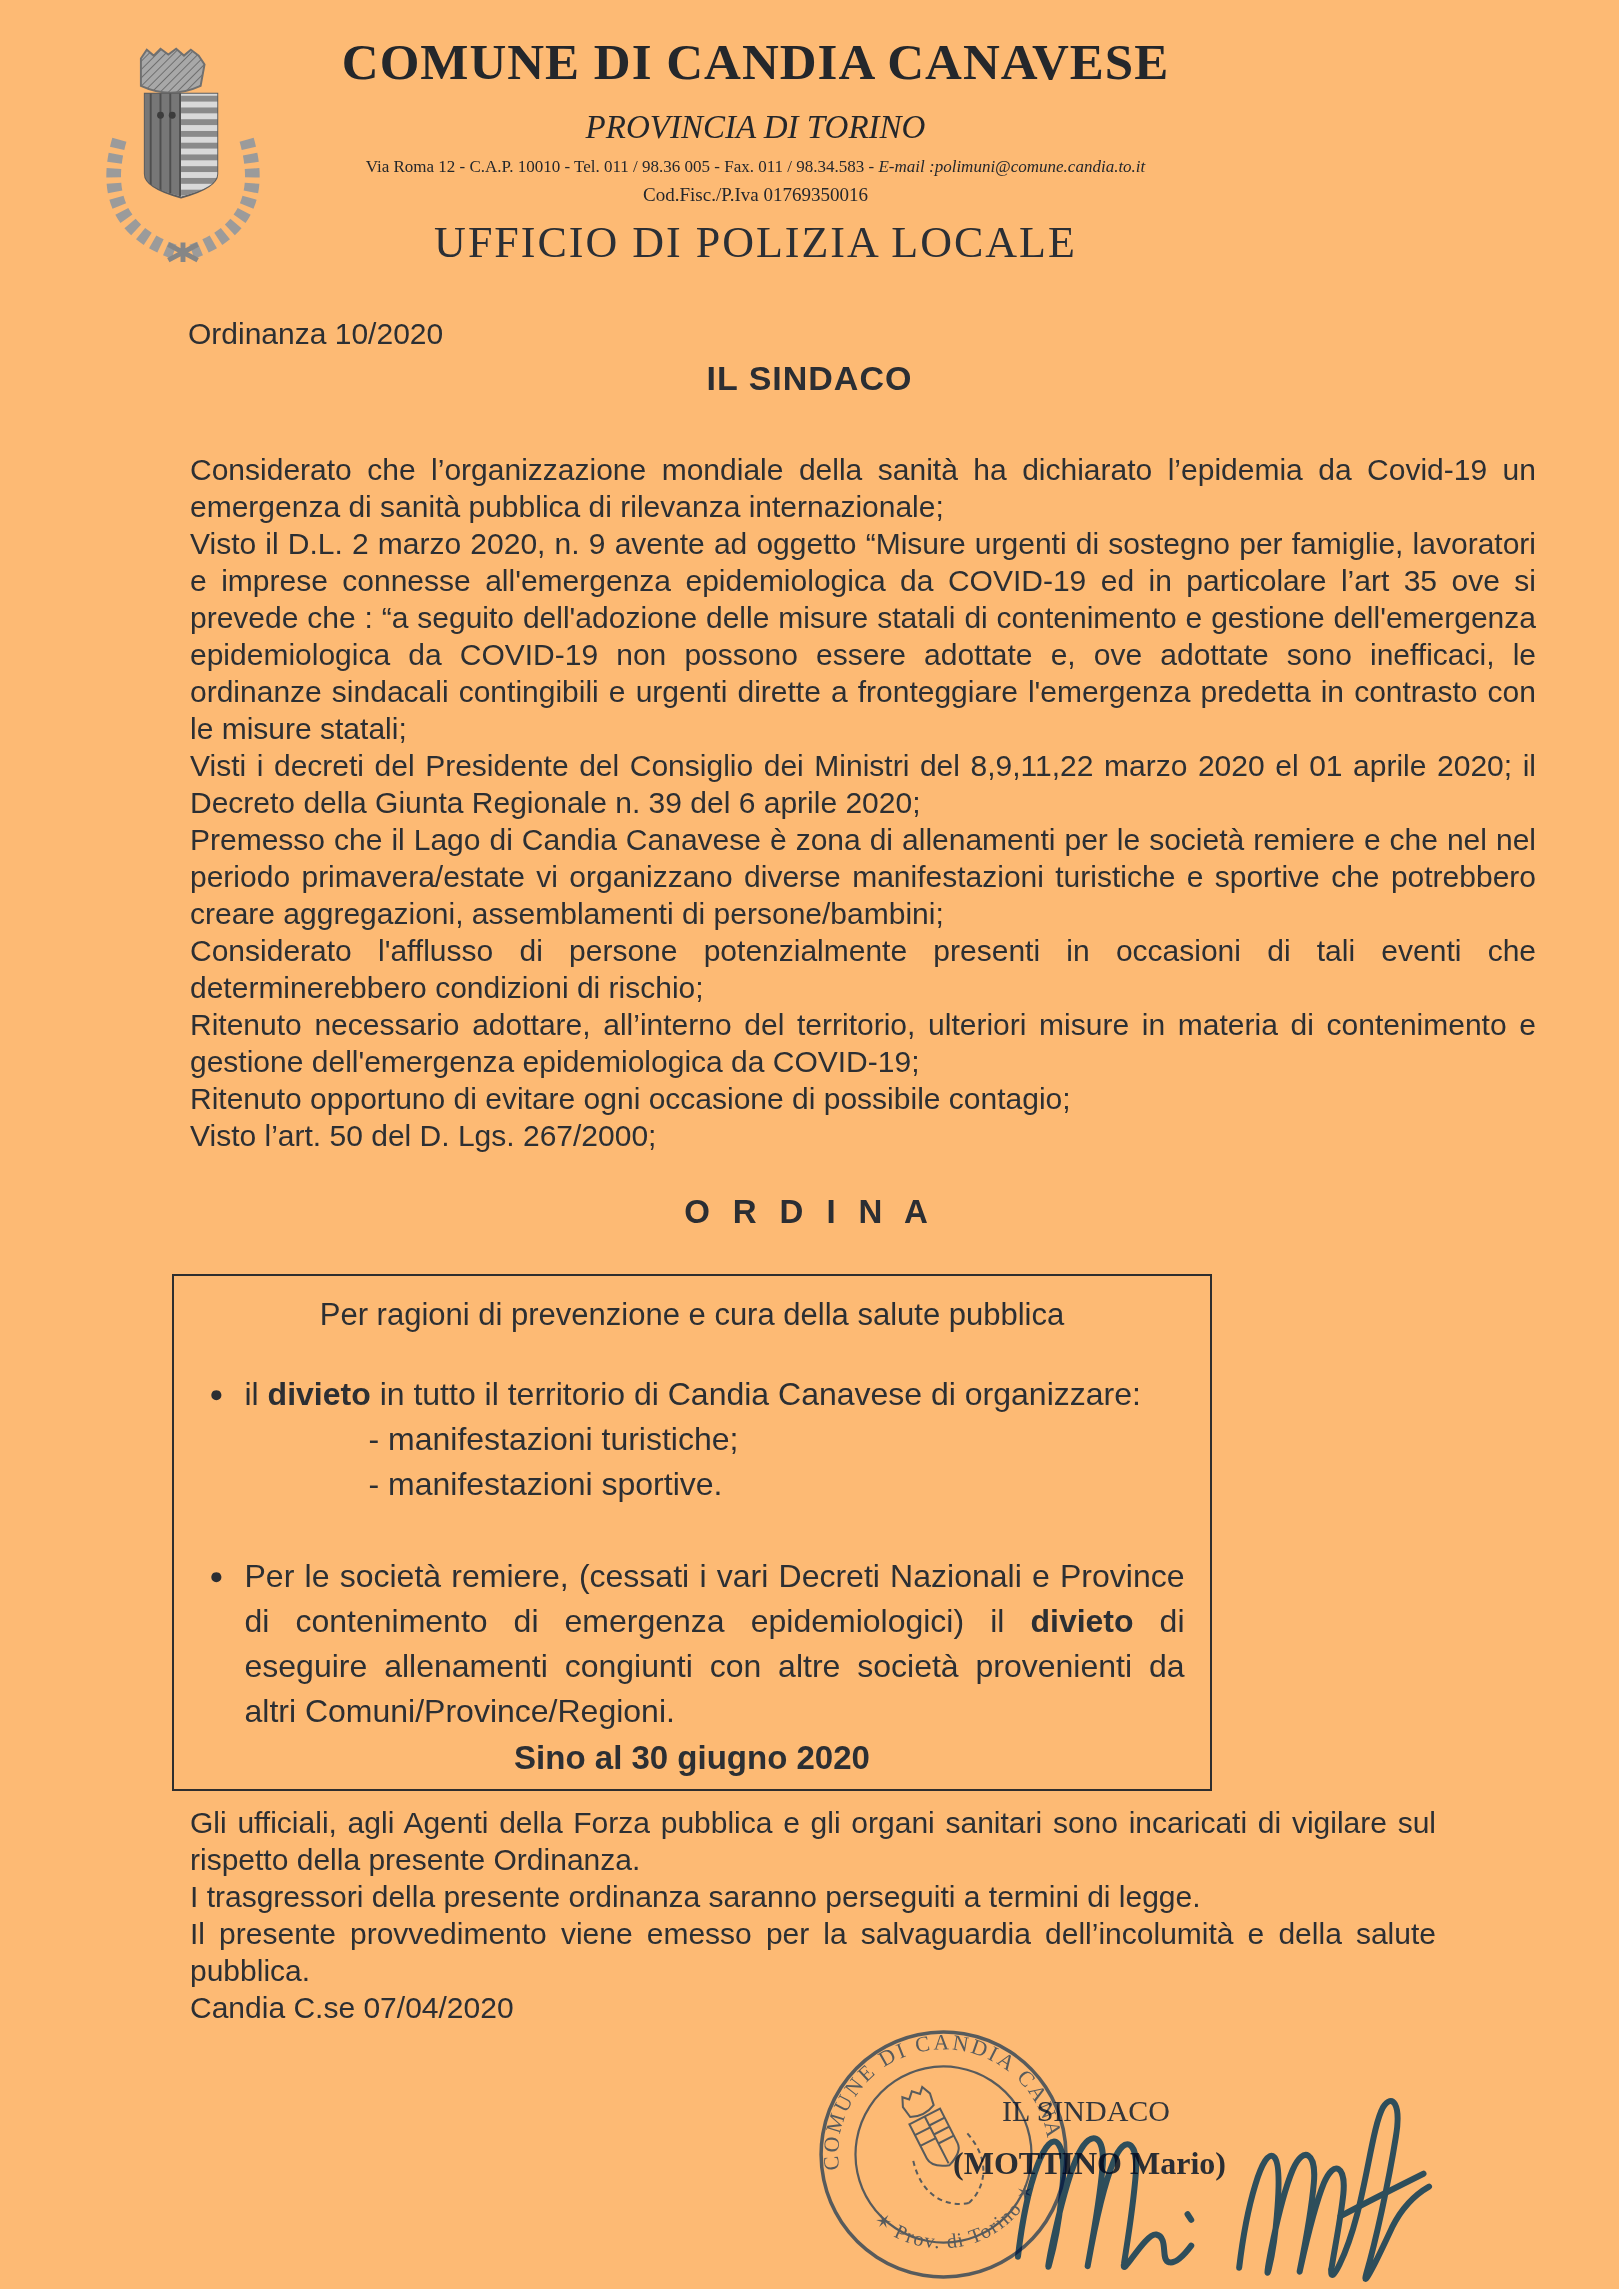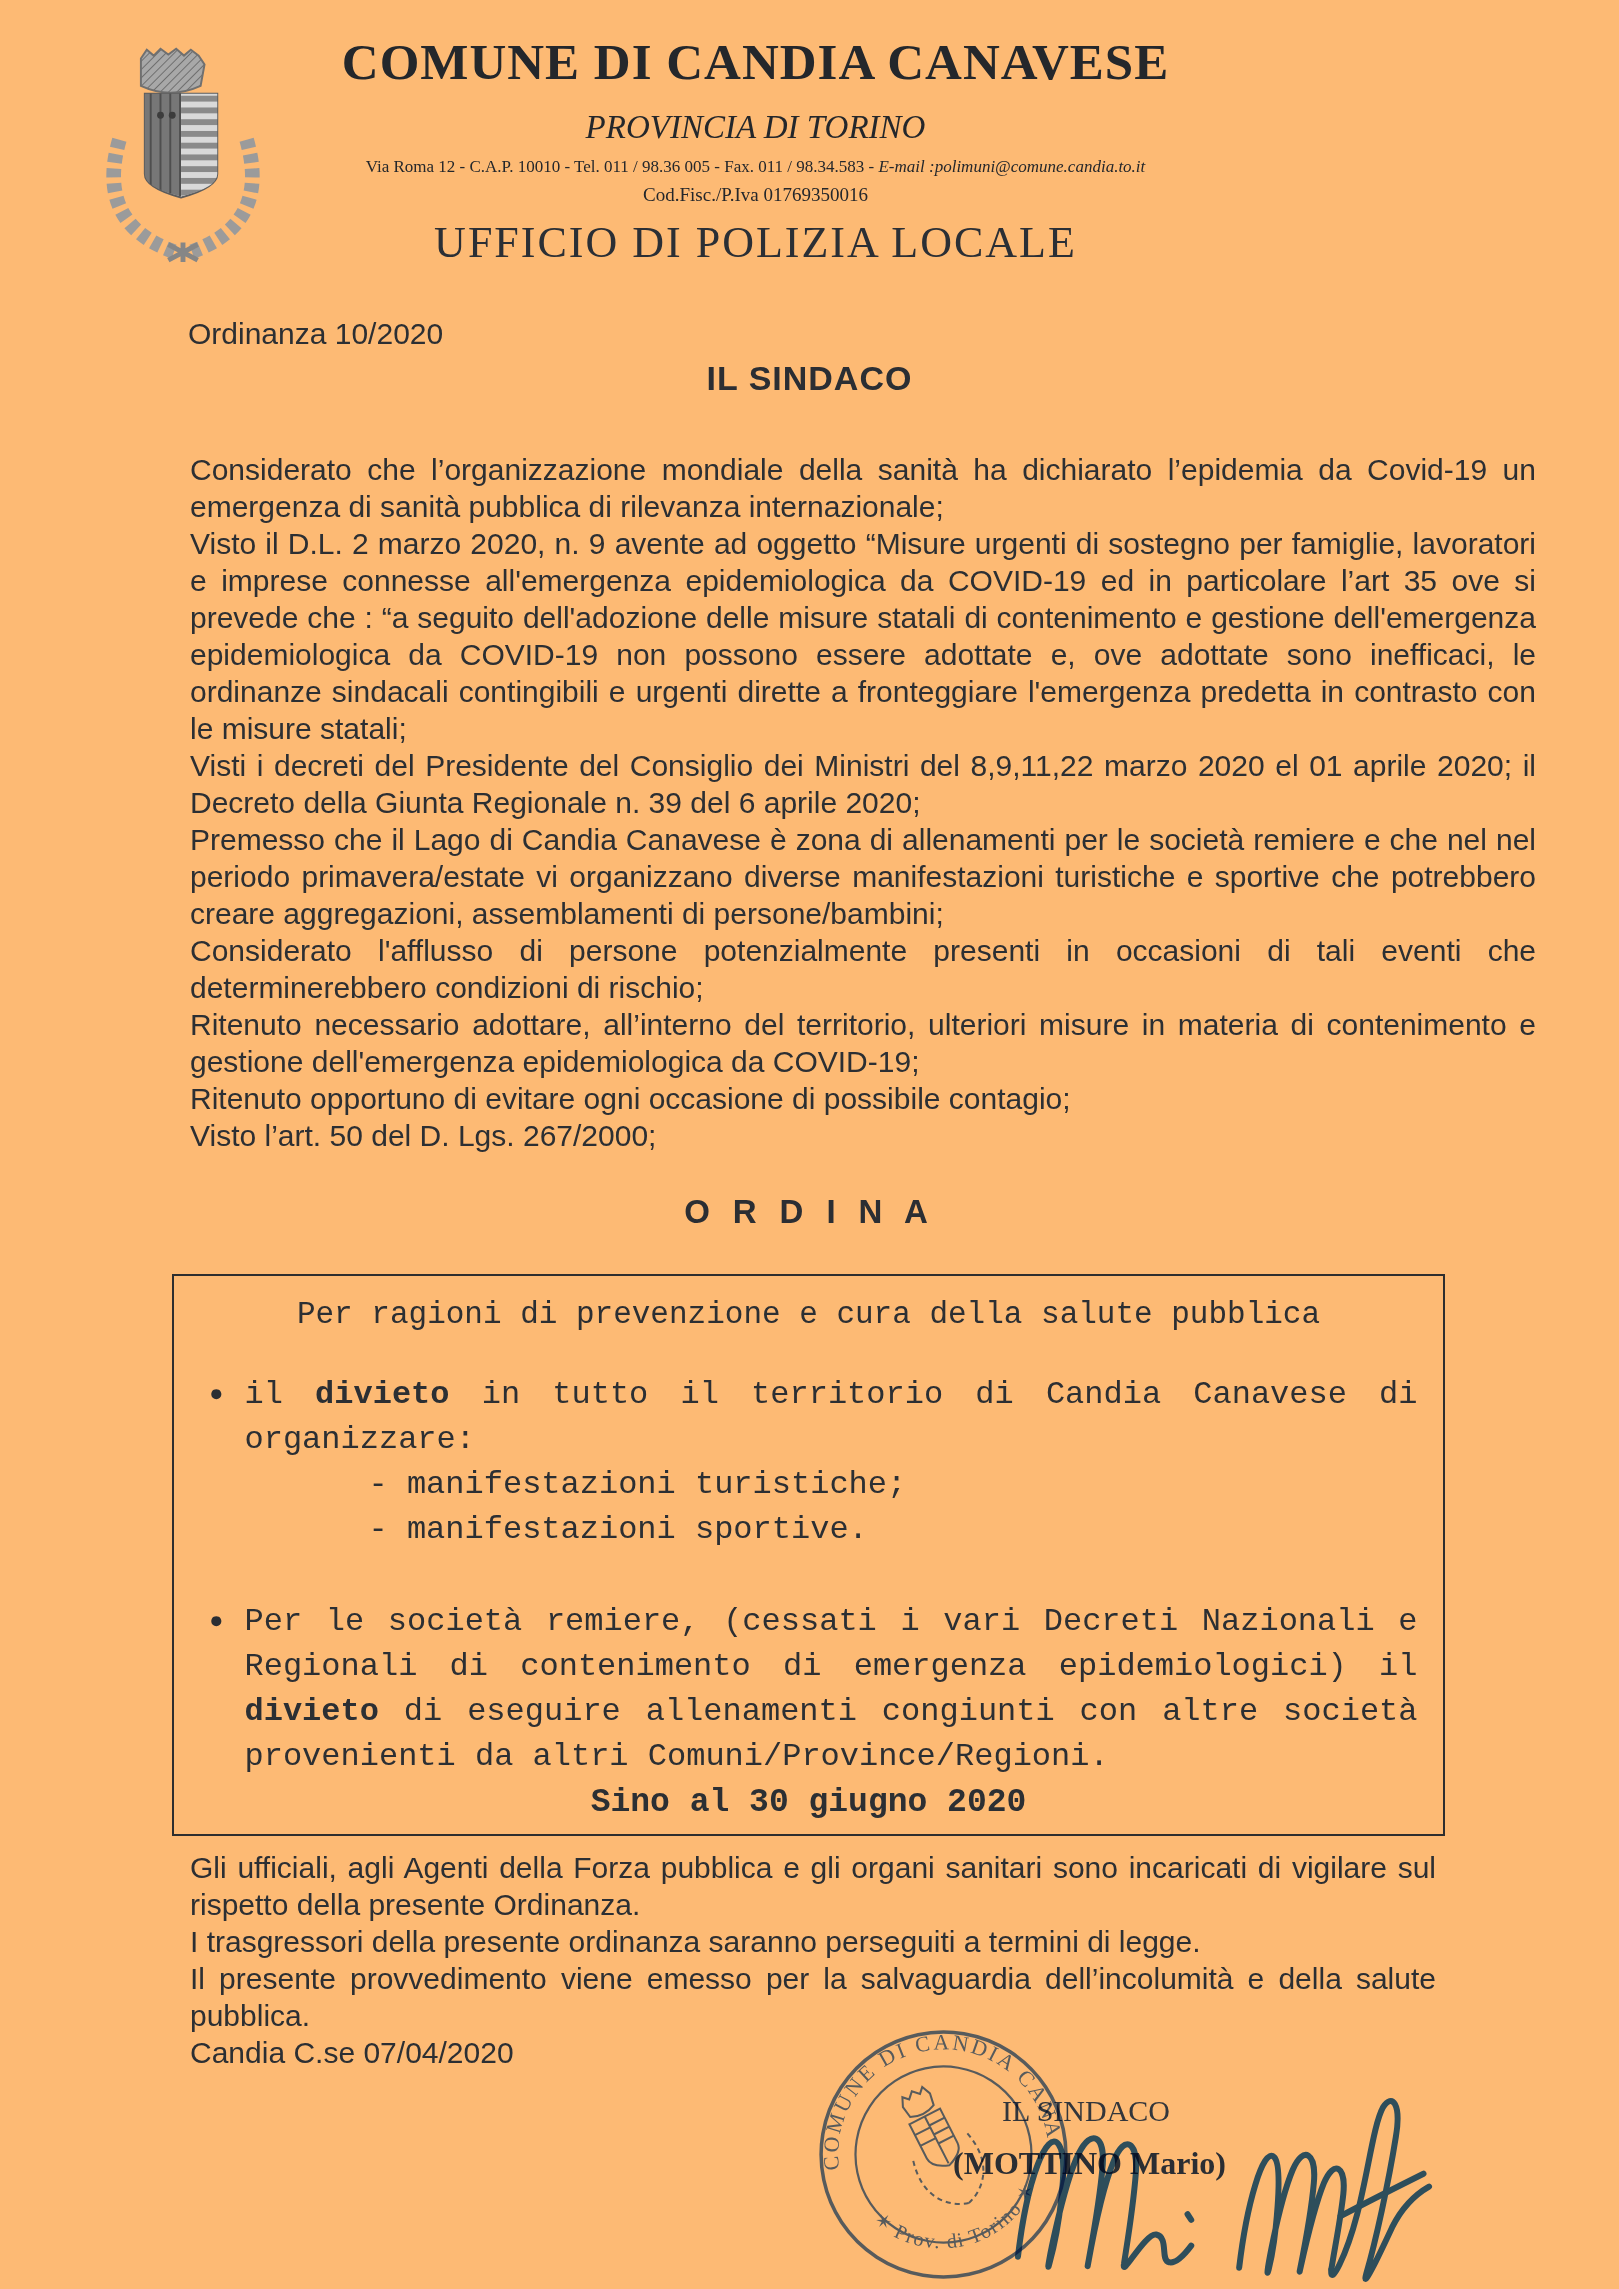--- a/index.html
+++ b/index.html
@@ -38,22 +38,22 @@
     margin:0; font-size:30px; line-height:37px; text-align:justify;
     color:#2c2f33;
   }
   
   .order-heading{
     text-align:center; margin:39px 0 0; font-size:33px; font-weight:bold;
     letter-spacing:6.9px; color:#2b2e33;
   }
   
   .order-box{
-    box-sizing:border-box; margin:43px 0 0 172px; width:1273px;
-    border:2.9px solid #2e2e2e; padding:15.7px 25.5px 9.8px 25.5px;font-family:Liberation Mono, monospace;
+    box-sizing:border-box; margin:43px 0 0 172px; width:1040px;
+    border:2.9px solid #2e2e2e; padding:15.7px 25.5px 9.8px 25.5px;
   }
   .box-title{text-align:center; font-size:31px; line-height:37px; margin:3.9px 0 0;}
   .bullet{display:flex; margin-top:39px; font-size:32px; line-height:45px;}
   .bullet .dot{
     width:45px; padding-left:9.8px; box-sizing:border-box;
     font-size:23.5px; line-height:45px; color:#2b2e33;
   }
   .bullet .btext{flex:1; text-align:justify;}
   .subitem{margin:0 0 0 169px; font-size:32px; line-height:45px;}
   .deadline{text-align:center; font-size:33px; font-weight:bold; line-height:43px; margin:2px 0 0;}
@@ -138,21 +138,21 @@
 
     <div class="bullet">
       <span class="dot">●</span>
       <span class="btext"><span>il </span><b class="inline">divieto</b><span> in tutto il territorio di Candia Canavese di organizzare:</span></span>
     </div>
     <div class="subitem">- manifestazioni turistiche;</div>
     <div class="subitem">- manifestazioni sportive.</div>
 
     <div class="bullet" style="margin-top:47px;">
       <span class="dot">●</span>
-      <span class="btext"><span>Per le società remiere, (cessati i vari Decreti Nazionali e Regionali di contenimento di emergenza epidemiologici) il </span><b class="inline">divieto</b><span> di eseguire allenamenti congiunti con altre società provenienti da altri Comuni/Province/Regioni.</span></span>
+      <span class="btext"><span>Per le società remiere, (cessati i vari Decreti Nazionali e Province di contenimento di emergenza epidemiologici) il </span><b class="inline">divieto</b><span> di eseguire allenamenti congiunti con altre società provenienti da altri Comuni/Province/Regioni.</span></span>
     </div>
 
     <div class="deadline">Sino al 30 giugno 2020</div>
   </div>
 
   <div class="closing">
     <p>Gli ufficiali, agli Agenti della Forza pubblica e gli organi sanitari sono incaricati di vigilare sul rispetto della presente Ordinanza.</p>
     <p>I trasgressori della presente ordinanza saranno perseguiti a termini di legge.</p>
     <p>Il presente provvedimento viene emesso per la salvaguardia dell’incolumità e della salute pubblica.</p>
     <p class="place-date">Candia C.se 07/04/2020</p>

